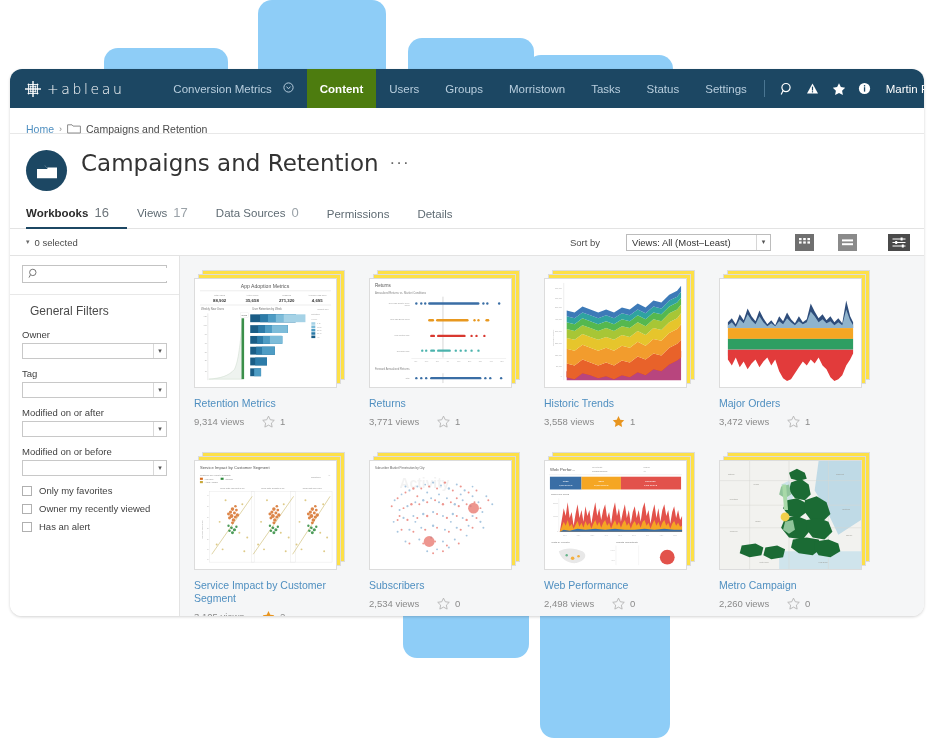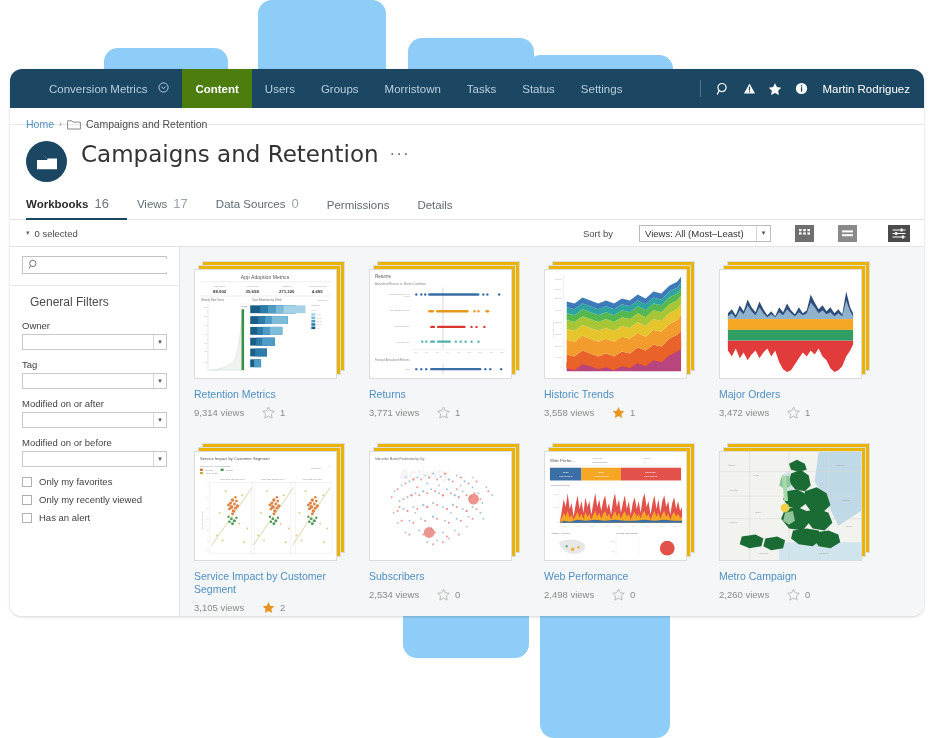--- a/index.html
+++ b/index.html
@@ -49,21 +49,21 @@
   .nav-right { margin-left: auto; display: flex; align-items: center; padding-right: 14px; gap: 0; }
   .nav-sep { width: 1px; height: 17px; background: #4a7692; margin: 0 9px 0 4px; }
   .icon-btn {
     width: 26px; height: 26px; display: flex; align-items: center; justify-content: center;
     cursor: pointer; color: #ffffff;
   }
   .user-name { color: #ffffff; font-size: 11.5px; padding-left: 8px; cursor: pointer; white-space: nowrap; }
 
   
   .breadcrumb {
-    height: 17px; display: flex; align-items: center;
+    height: 26px; display: flex; align-items: center;
     padding: 16px 0 0 16px; gap: 5px; font-size: 10.5px;
     border-bottom: 1px solid #e8e8e8; background: #fff;
   }
   .bc-link { color: #4f8fc0; cursor: pointer; }
   .bc-sep { color: #8a8a8a; font-size: 9px; }
   .bc-current { color: #4a4a4a; }
   .folder-ico { width: 14px; height: 11px; position: relative; display: inline-block; }
 
   
   .proj-head { padding: 16px 16px 0 16px; display: flex; align-items: flex-start; gap: 14px; }
@@ -95,21 +95,21 @@
   
   .toolbar {
     height: 27px; display: flex; align-items: center;
     padding: 0 14px 0 16px; border-bottom: 1px solid #e3e3e3; background: #fff;
   }
   .sel-caret { color: #6a6a6a; font-size: 7px; margin-right: 5px; }
   .sel-text { font-size: 9.5px; color: #4a4a4a; }
   .tb-right { margin-left: auto; display: flex; align-items: center; gap: 24px; }
   .sortby-lbl { font-size: 9.5px; color: #4a4a4a; margin-right: 2px; }
   .select-box {
-    width: 132px; height: 17px; border: 1px solid #bcbcbc; background: #fff;
+    width: 145px; height: 17px; border: 1px solid #bcbcbc; background: #fff;
     display: flex; align-items: center; font-size: 9.5px; color: #333;
     padding-left: 5px; cursor: pointer;
   }
   .select-box .arrow {
     margin-left: auto; width: 14px; height: 15px; border-left: 1px solid #d6d6d6;
     display: flex; align-items: center; justify-content: center; color: #555; font-size: 7px;
   }
   .vbtn {
     width: 19px; height: 17px; background: #6f6f6f; display: flex;
     align-items: center; justify-content: center; cursor: pointer;
@@ -148,21 +148,21 @@
   .chk-row:first-of-type { margin-top: 4px; }
 
   
   .content {
     flex: 1; background: #f5f6f7; padding: 14px 0 0 14px; overflow: hidden;
   }
   .grid { display: flex; flex-wrap: wrap; gap: 0; }
   .card { width: 175px; margin: 0 0 24px 0; }
   .thumb-stack { position: relative; width: 151px; height: 118px; }
   .thumb-stack .sheet {
-    position: absolute; background: #eab308; border: 1px solid #dcdcdc;
+    position: absolute; background: #fde047; border: 1px solid #dcdcdc;
   }
   .sheet.s3 { left: 8px; top: 0;   width: 143px; height: 110px; }
   .sheet.s2 { left: 4px; top: 4px; width: 143px; height: 110px; }
   .sheet.s1 { left: 0;   top: 8px; width: 143px; height: 110px; overflow: hidden; }
   .card-title {
     font-size: 10.5px; color: #4f8fc0; margin-top: 9px; line-height: 13px;
     cursor: pointer; width: 160px;
   }
   .card-meta { display: flex; align-items: center; gap: 0; margin-top: 5px; }
   .views { font-size: 9.5px; color: #8a8a8a; width: 68px; }
@@ -179,20 +179,39 @@
   <div class="deco" style="left:258px;top:0px;width:128px;height:126px;"></div>
   <div class="deco" style="left:408px;top:38px;width:126px;height:88px;"></div>
   <div class="deco" style="left:527px;top:55px;width:146px;height:72px;"></div>
   <div class="deco" style="left:403px;top:596px;width:126px;height:62px;"></div>
   <div class="deco" style="left:540px;top:596px;width:130px;height:142px;"></div>
 </div>
 
 <div class="window">
 
   <div class="topnav">
+    <div class="logo-wrap">
+      <div class="logo-mark">
+        <svg width="18" height="18" viewBox="0 0 18 18" aria-hidden="true">
+          <g fill="#ffffff">
+            <rect x="8.3" y="1" width="1.4" height="16"></rect>
+              <rect x="1" y="8.3" width="16" height="1.4"></rect>
+            <rect x="4.1" y="3.6" width="1" height="10.8"></rect>
+              <rect x="12.9" y="3.6" width="1" height="10.8"></rect>
+            <rect x="3.6" y="4.1" width="10.8" height="1"></rect>
+              <rect x="3.6" y="12.9" width="10.8" height="1"></rect>
+            <rect x="6.3" y="5.6" width=".8" height="6.8"></rect>
+              <rect x="10.9" y="5.6" width=".8" height="6.8"></rect>
+            <rect x="5.6" y="6.3" width="6.8" height=".8"></rect>
+              <rect x="5.6" y="10.9" width="6.8" height=".8"></rect>
+          </g>
+        </svg>
+      </div>
+      <span class="logo-text">+ableau</span>
+    </div>
 
     <div class="nav-items">
       <div class="nav-item site">
         <span>Conversion Metrics</span>
         <span>
           <svg width="11" height="11" viewBox="0 0 11 11">
               <circle cx="5.5" cy="5.5" r="4.6" fill="none" stroke="#b8cede" stroke-width="1"></circle>
               <path d="M3.5 4.6 L5.5 6.8 L7.5 4.6" fill="none" stroke="#b8cede" stroke-width="1"></path>
             </svg>
         </span>
@@ -368,21 +387,21 @@
         <span style="font-size:9.5px;padding-left:4px;"></span>
         <span class="arrow">▾</span>
       </div>
 
       <div class="chk-row">
         <span class="chk"></span>
         <span class="chk-lbl">Only my favorites</span>
       </div>
       <div class="chk-row">
         <span class="chk"></span>
-        <span class="chk-lbl">Only my recently viewed</span>
+        <span class="chk-lbl">Owner my recently viewed</span>
       </div>
       <div class="chk-row">
         <span class="chk"></span>
         <span class="chk-lbl">Has an alert</span>
       </div>
     </div>
 
     <div class="content">
       <div class="grid">
 

